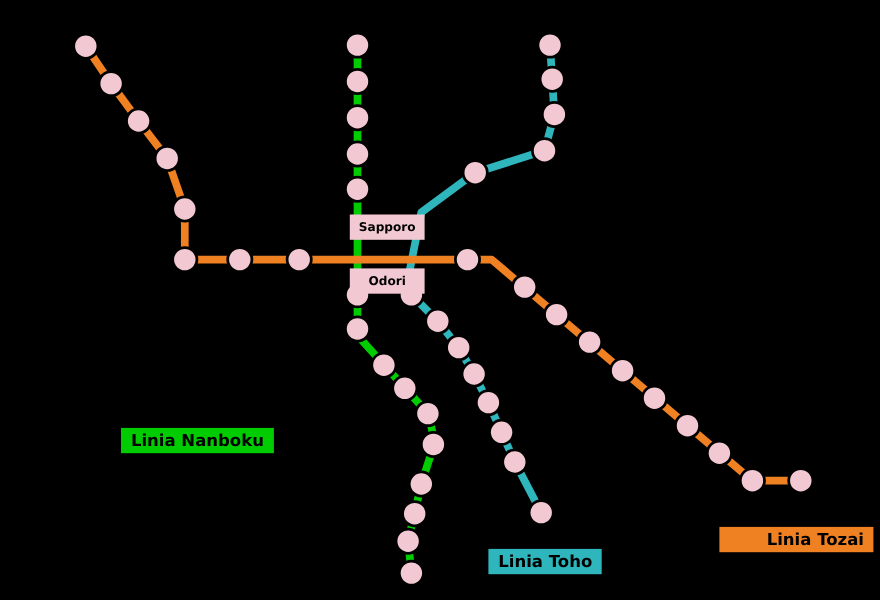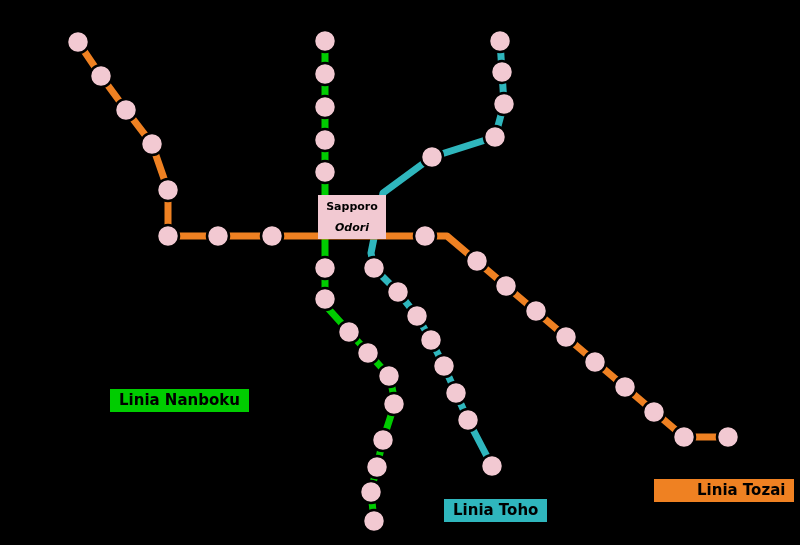--- a/index.html
+++ b/index.html
@@ -92,20 +92,20 @@
       <circle cx="566" cy="337" r="11" fill="#F2C9D2" stroke="#000000" stroke-width="2.5"></circle>
       <circle cx="595" cy="362" r="11" fill="#F2C9D2" stroke="#000000" stroke-width="2.5"></circle>
       <circle cx="625" cy="387" r="11" fill="#F2C9D2" stroke="#000000" stroke-width="2.5"></circle>
       <circle cx="654" cy="412" r="11" fill="#F2C9D2" stroke="#000000" stroke-width="2.5"></circle>
       <circle cx="684" cy="437" r="11" fill="#F2C9D2" stroke="#000000" stroke-width="2.5"></circle>
       <circle cx="728" cy="437" r="11" fill="#F2C9D2" stroke="#000000" stroke-width="2.5"></circle>
     </svg>
 
   <div class="station-box" id="box-sapporo" style="left: 318px; top: 195px; width: 68px; height: 23px; background: rgb(242, 201, 210); color: rgb(0, 0, 0);">Sapporo</div>
 
-  <div class="station-box" id="box-odori" style="left: 318px; top: 216px; width: 68px; height: 23px; background: rgb(242, 201, 210); color: rgb(0, 0, 0); font-style: italic;">Odori</div>
+  <div class="station-box" id="box-odori" style="left: 318px; top: 244px; width: 68px; height: 23px; background: rgb(242, 201, 210); color: rgb(0, 0, 0);">Odori</div>
 
   <div class="line-label" id="label-toho" style="left: 444px; top: 499px; background: rgb(47, 182, 189); color: rgb(0, 0, 0);">Linia Toho</div>
 
   <div class="line-label" id="label-nanboku" style="left: 110px; top: 389px; background: rgb(0, 204, 0); color: rgb(0, 0, 0);">Linia Nanboku</div>
 
   <div class="line-label" id="label-tozai" style="left: 654px; top: 479px; background: rgb(239, 129, 34); color: rgb(0, 0, 0); padding-left: 43px;">Linia Tozai</div>
 </div>
 
 </body></html>

